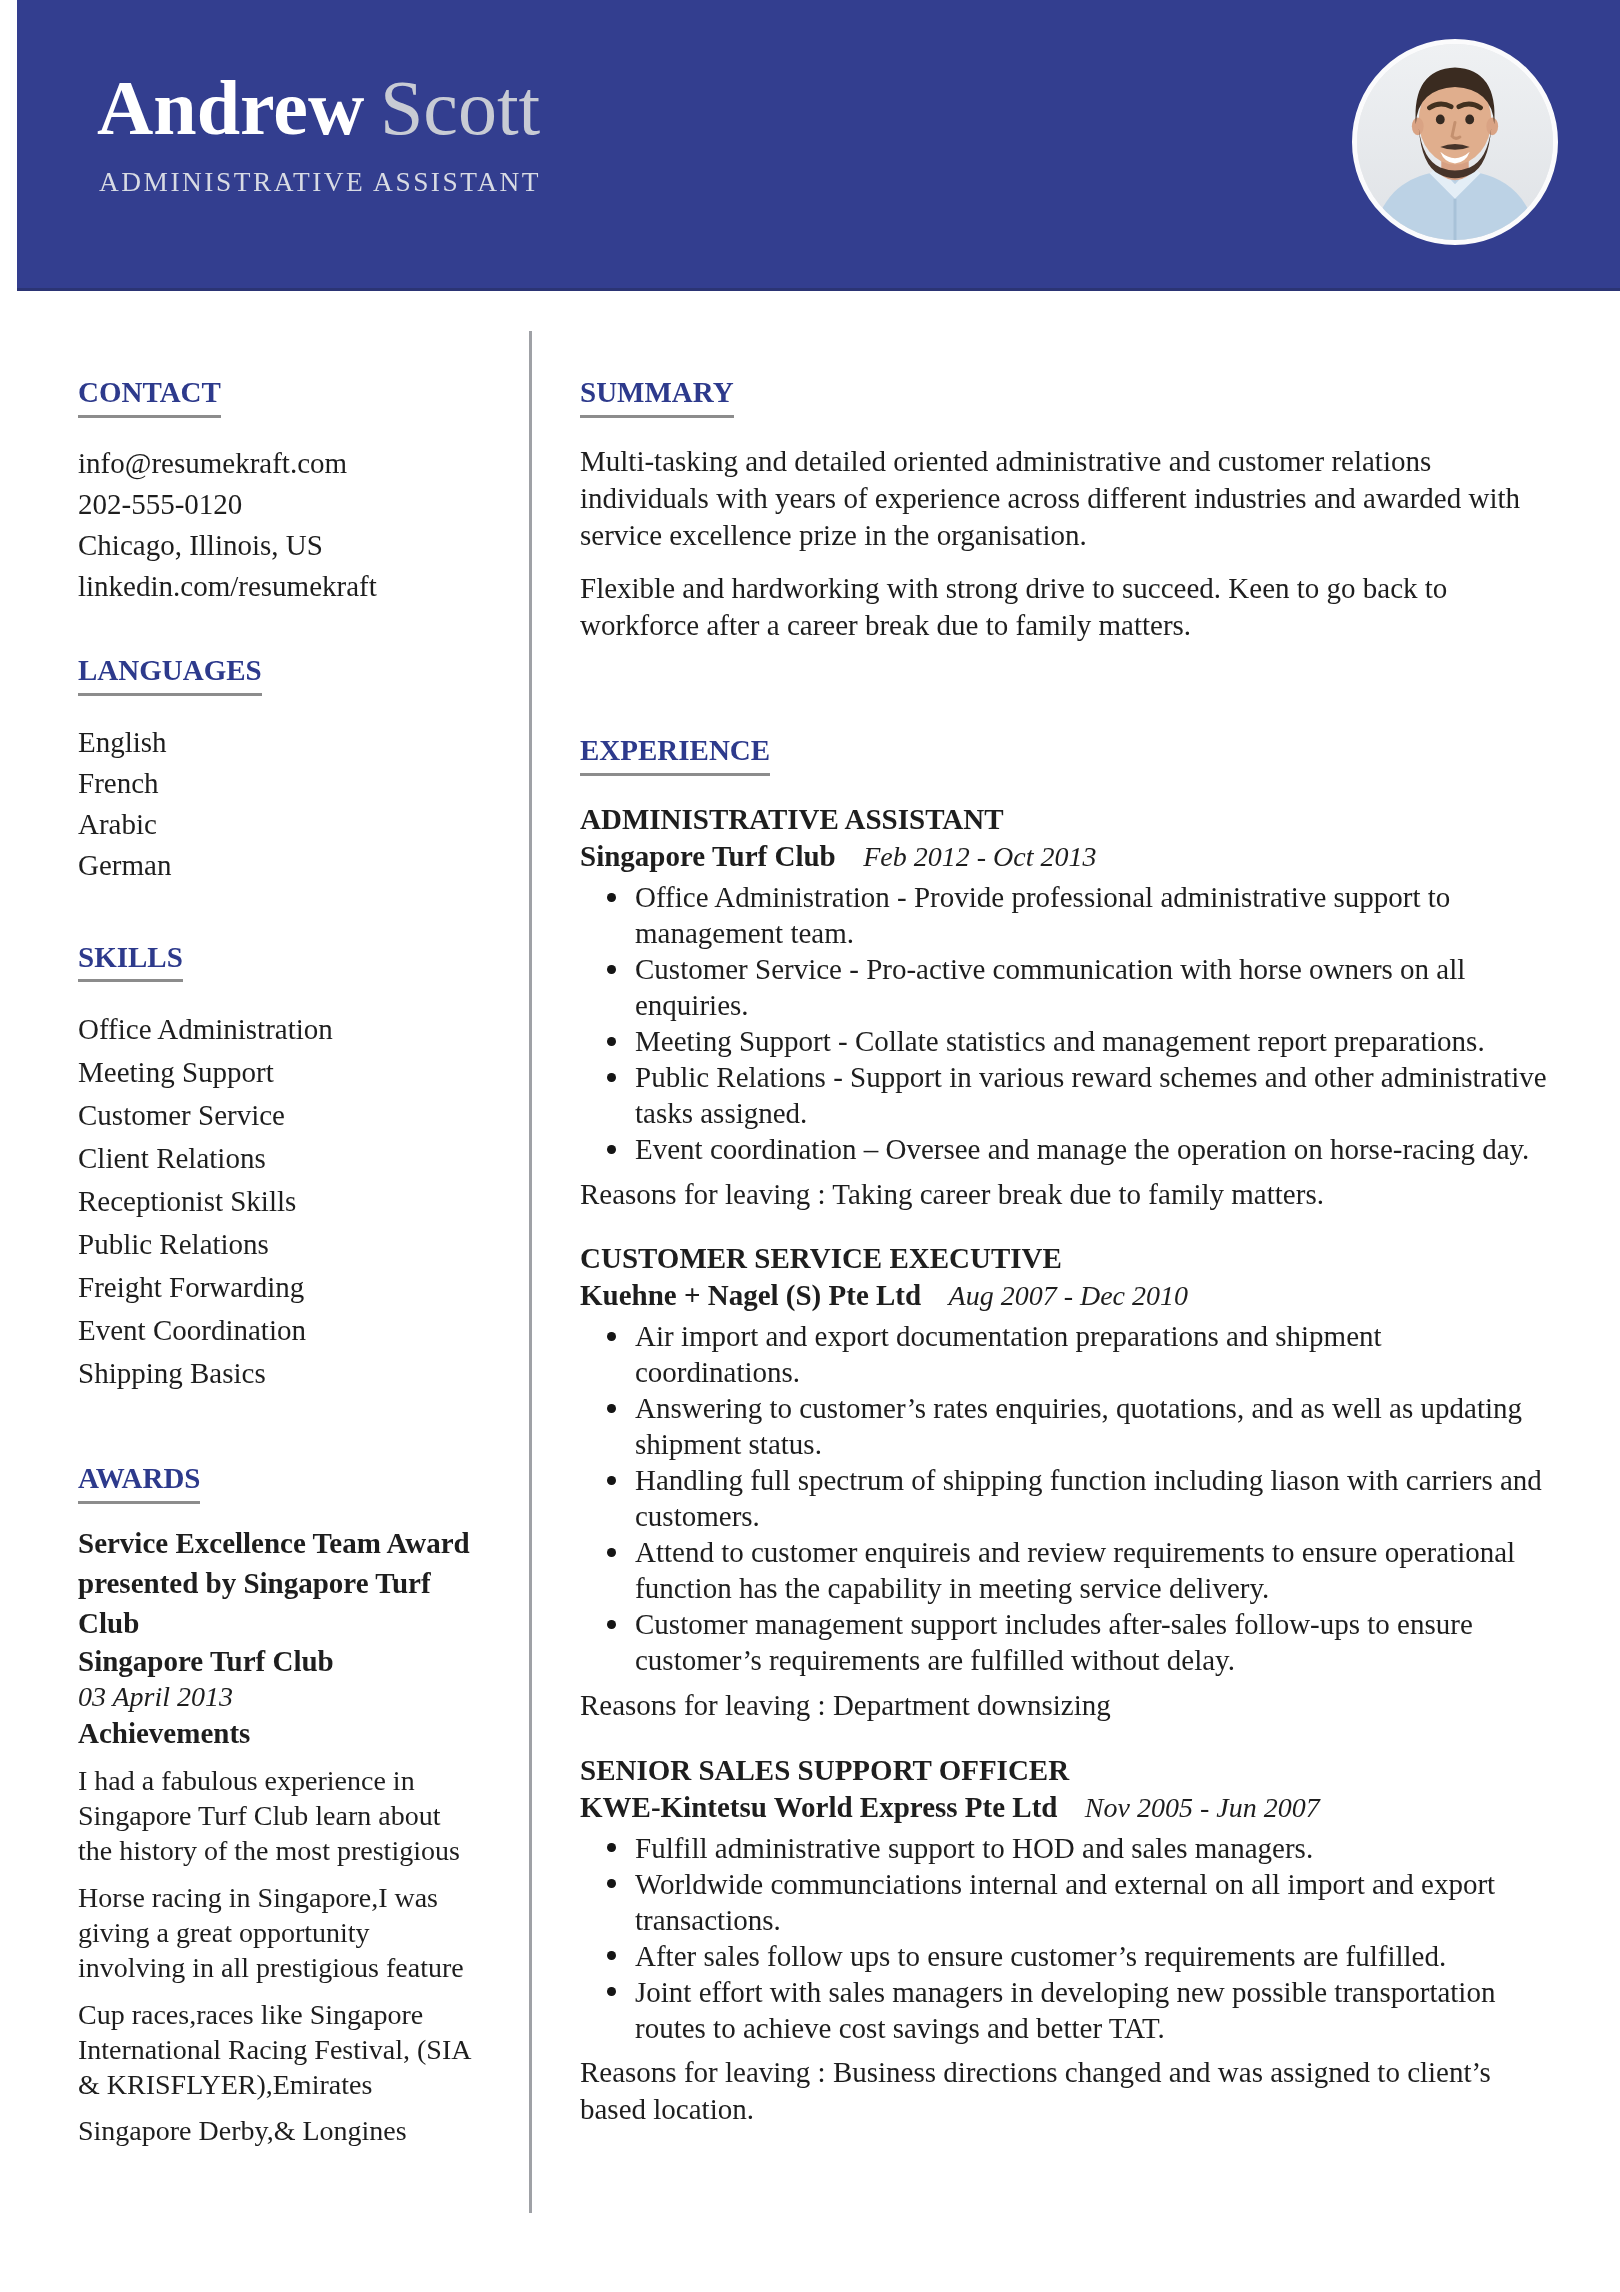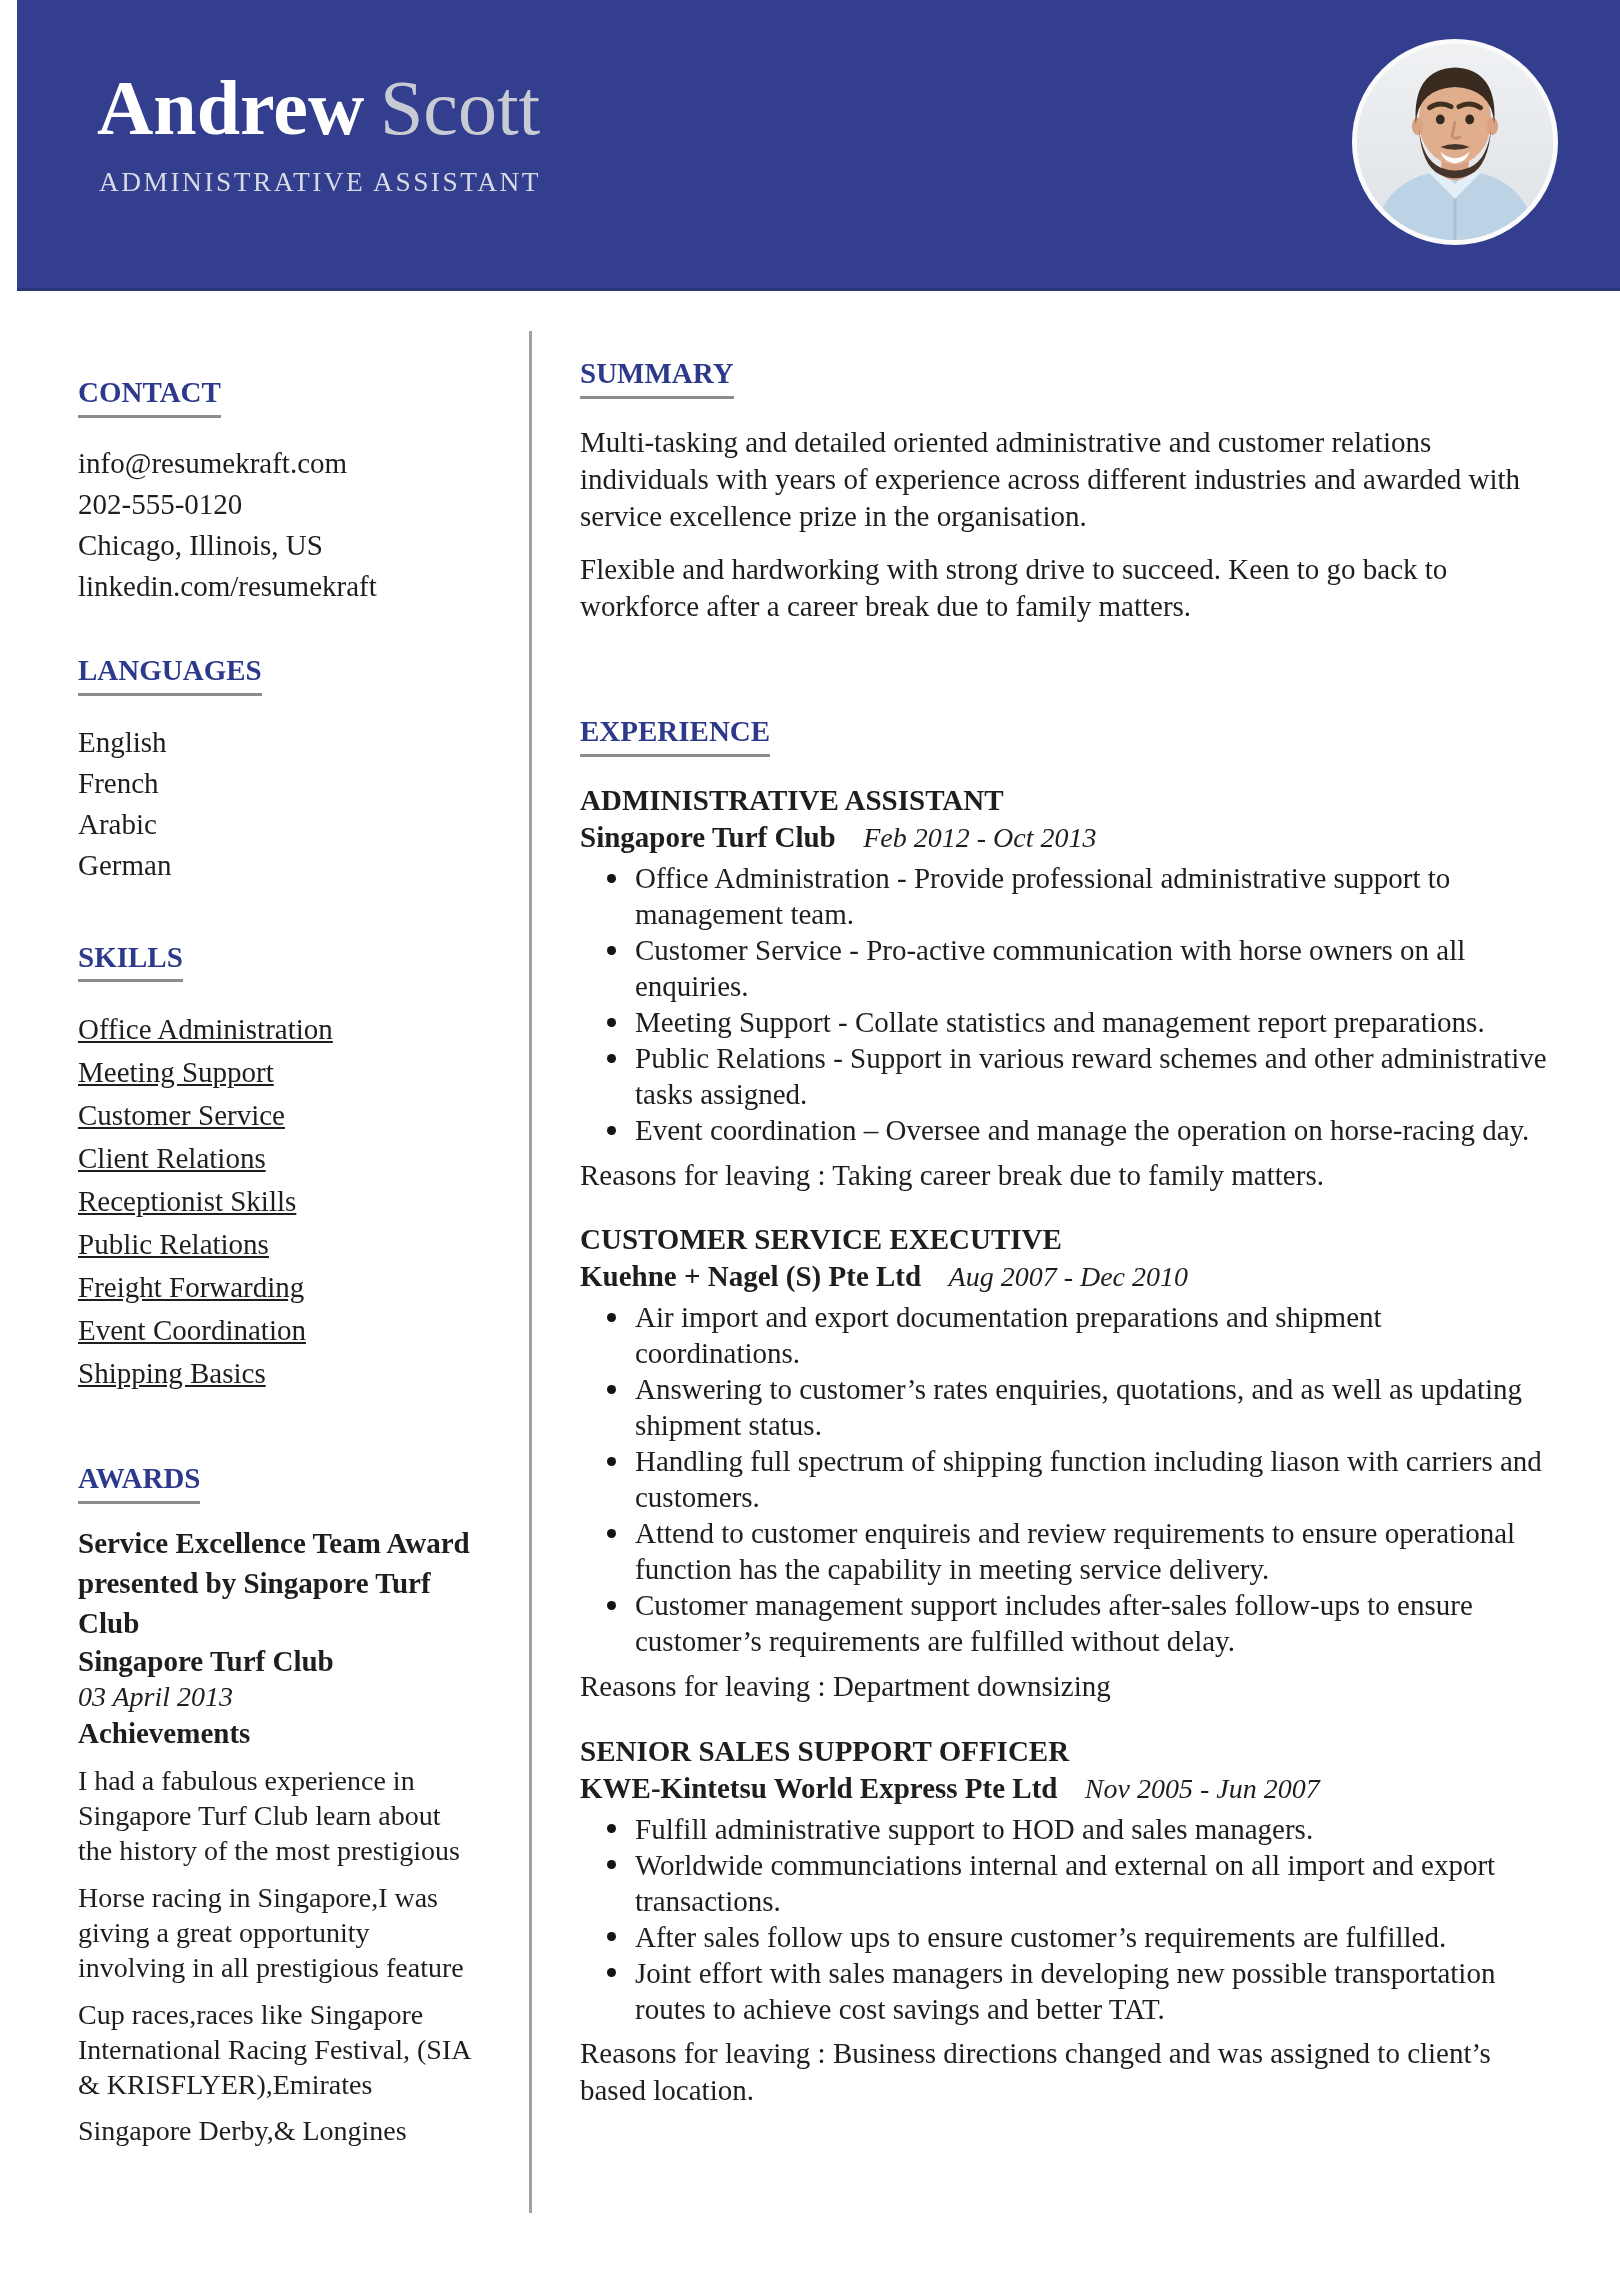--- a/index.html
+++ b/index.html
@@ -35,29 +35,29 @@
     color:#2D3A8C; padding-bottom:7.8px; border-bottom:3.9px solid #8C8C8C;
   }
 
   
   .sidebar { position:absolute; left:78px; top:331px; width:400px; text-align:left; }
   .side-section-contact .side-heading   { margin-top:47px; }
   .side-section-languages .side-heading { margin-top:49px; }
   .side-section-skills .side-heading    { margin-top:57px; }
   .side-section-awards .side-heading    { margin-top:69px; }
   .side-list { margin:25.5px 0 0 0; padding:0; list-style:none; font-size:29px; line-height:41px; }
-  .side-list.skills { line-height:43px;text-decoration:underline; }
+  .side-list.skills { line-height:43px; }
   .award-title { margin-top:19.6px; font-weight:700; font-size:29px; line-height:40px; }
   .award-org   { font-weight:700; font-size:29px; line-height:36px; }
   .award-date  { font-style:italic; font-size:28px; line-height:36px; }
   .award-label { font-weight:700; font-size:29px; line-height:36px; }
   .award-para  { margin:11.8px 0 0 0; font-size:28px; line-height:35px; }
 
   
-  .main { position:absolute; left:580px; top:312px; width:968px; }
+  .main { position:absolute; left:580px; top:331px; width:968px; }
   .main-section-summary .main-heading { margin-top:47px; }
   .summary-para { margin:0; font-size:29px; line-height:37px; }
   .summary-para.first { margin-top:25.5px; }
   .summary-para.second { margin-top:15.7px; }
   .main-section-experience .main-heading { margin-top:92px; }
 
   .job { margin-top:25.5px; }
   .job + .job { margin-top:27.4px; }
   .job-title { font-size:29px; font-weight:700; line-height:37px; }
   .job-meta  { line-height:37px; }

